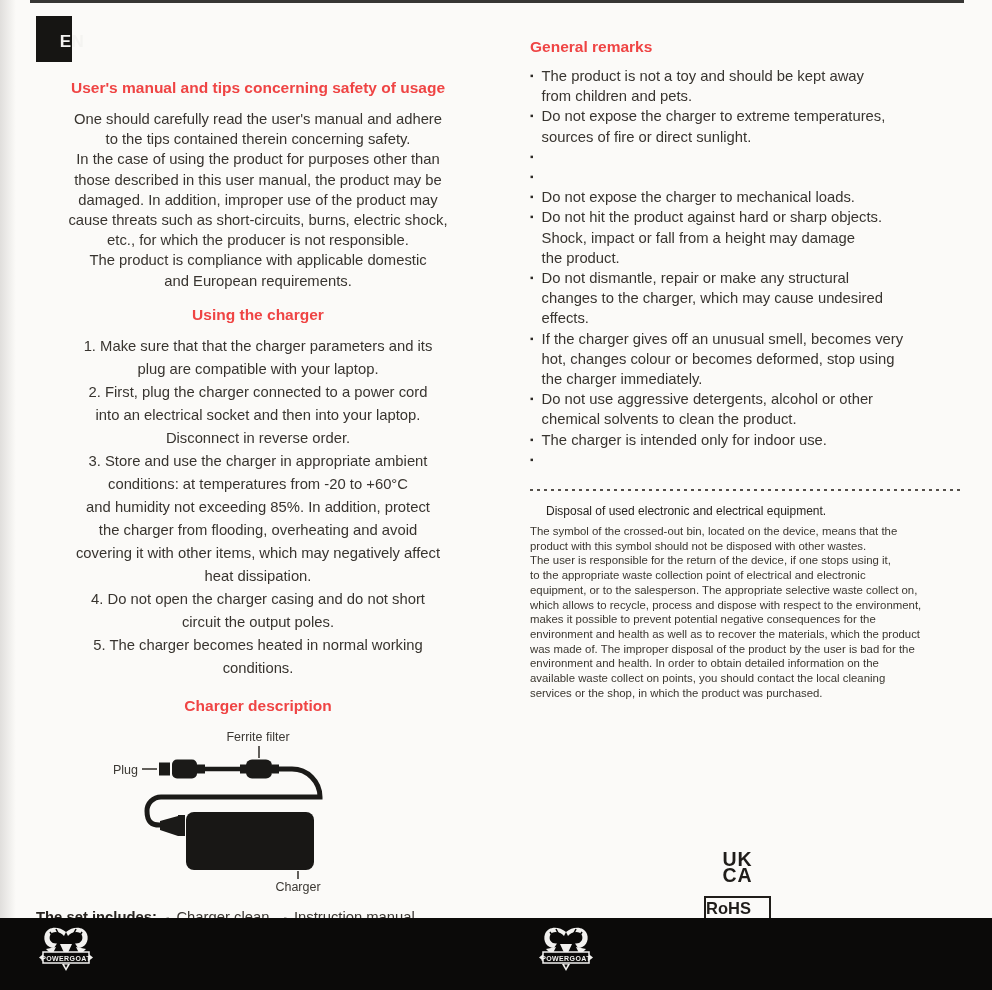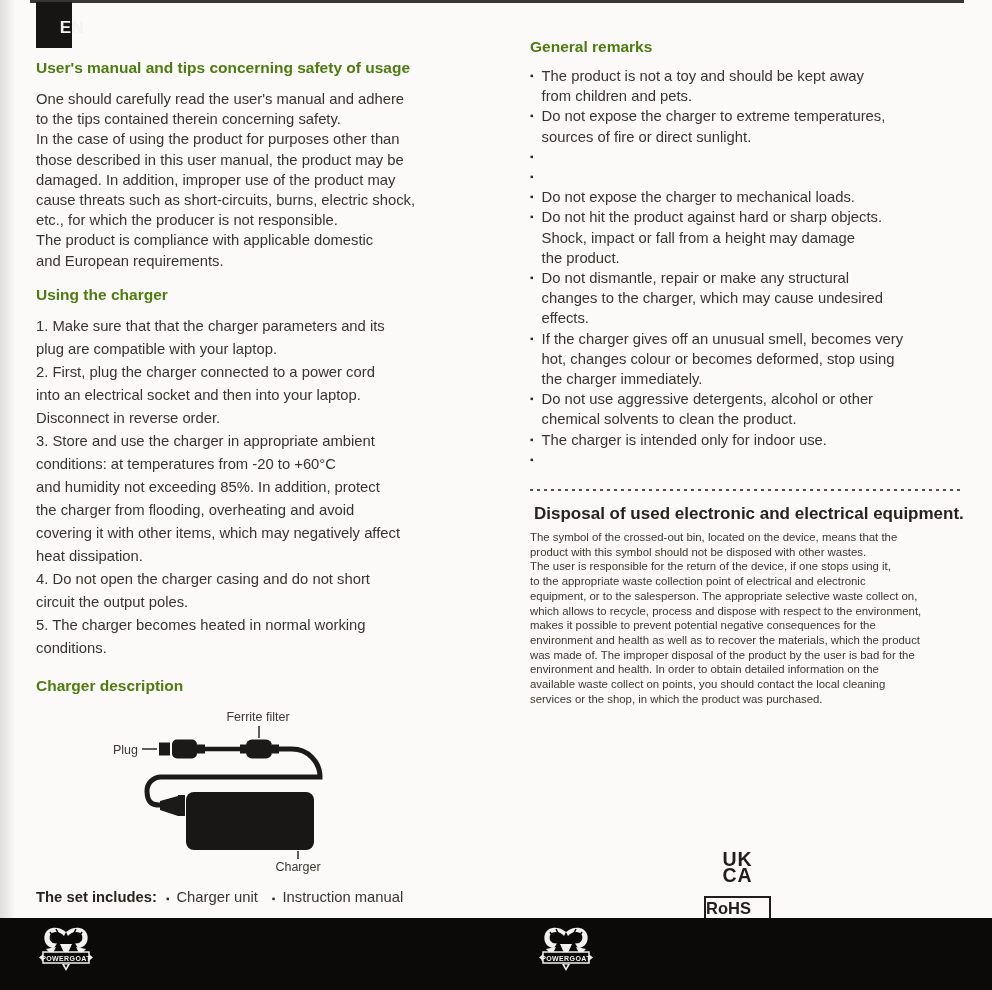--- a/index.html
+++ b/index.html
@@ -6,41 +6,41 @@
   .page{
     position:relative;width:992px;height:990px;margin:0 auto;
     background:#fbfaf8;overflow:hidden;
     font-family:"Liberation Sans","DejaVu Sans",sans-serif;
     color:#38342f;
   }
   .page::before{content:'';position:absolute;left:0;top:0;bottom:0;width:16px;
     background:linear-gradient(90deg,rgba(60,55,50,.14),rgba(60,55,50,0));pointer-events:none;}
   .top-strip{position:absolute;top:0;left:30px;width:934px;height:3px;background:#1b1a18;opacity:.88;}
   .en-badge{
-    position:absolute;left:36px;top:2px;width:35px;height:46px;background:#161513;
+    position:absolute;left:36px;top:16px;width:35px;height:46px;background:#161513;
     color:#f4f3f1;font-weight:bold;font-size:17px;letter-spacing:.5px;
     display:flex;align-items:center;justify-content:center;padding-top:6px;box-sizing:border-box;padding-left:36px;
   }
   .col{position:absolute;}
-  .col-left{left:36px;top:59px;width:444px;}
+  .col-left{left:36px;top:79px;width:444px;text-align:center;}
   .col-right{left:530px;top:38px;width:444px;}
-  .h{font-weight:bold;font-size:15.5px;color:#4d7c0f;margin:0;}
+  .h{font-weight:bold;font-size:15.5px;color:#ef4444;margin:0;}
   .h.safety{margin-bottom:12px;}
   .h.using{margin:15px 0 11px;}
   .h.desc{margin:17px 0 6px;}
   .h.remarks{margin-bottom:10px;}
   .body{font-size:14.8px;line-height:20.2px;white-space:pre-line;margin:0;}
   .steps .step{font-size:14.8px;line-height:23px;white-space:pre-line;}
   ul.bullets{list-style:none;margin:0;padding:0;}
   ul.bullets li{display:flex;gap:8px;font-size:14.8px;line-height:20.2px;margin:0;}
   .marker{flex:0 0 auto;font-size:10px;line-height:20.2px;color:#2d2a26;}
   .btxt{white-space:pre-line;}
   .dashed{height:2px;margin:19px 0 0;width:432px;
     background:repeating-linear-gradient(90deg,#55504b 0 3px,transparent 3px 7px);}
-  .small-h{font-size:17px;font-weight:bold;color:#27231f;margin:13px 4px 6px;}
+  .small-h{font-size:12px;font-weight:normal;color:#27231f;margin:13px 16px 6px;}
   .small{font-size:11.4px;line-height:14.7px;white-space:pre-line;margin:0;width:452px;color:#3a362f;}
   .diagram{display:block;margin:10px 0 6px;}
   .diagram text{font-family:"Liberation Sans","DejaVu Sans",sans-serif;fill:#3b3833;}
   .set-line{margin-top:12px;display:flex;align-items:baseline;gap:9px;font-size:14.8px;}
   .set-label{font-weight:bold;color:#27231f;}
   .inc-item{display:flex;align-items:baseline;gap:7px;}
   .inc-item .marker{line-height:inherit;}
   .certs{position:absolute;left:704px;top:851px;display:flex;align-items:center;gap:13px;flex-direction:column;}
   .ukca{font-weight:bold;font-size:19.5px;line-height:16px;letter-spacing:1px;color:#201d1a;}
   .rohs{border:2.5px solid #201d1a;width:63px;text-align:left;background:#fbfaf8;}
@@ -128,21 +128,21 @@
       <line x1="262" y1="146" x2="262" y2="154" stroke="#3b3833" stroke-width="1.6"></line>
       <text x="262" y="166" font-size="12.5" text-anchor="middle">Charger</text>
     </svg>
 
     <div class="set-line">
       <span class="set-label">The set includes:</span>
       <span class="inc-items" style="display:flex;gap:14px;">
 
           <span class="inc-item">
             <span class="marker">▪</span>
-            <span>Charger unit</span>
+            <span>Charger clean</span>
           </span>
 
           <span class="inc-item">
             <span class="marker">▪</span>
             <span>Instruction manual</span>
           </span>
         </span>
     </div>
   </div>
 

